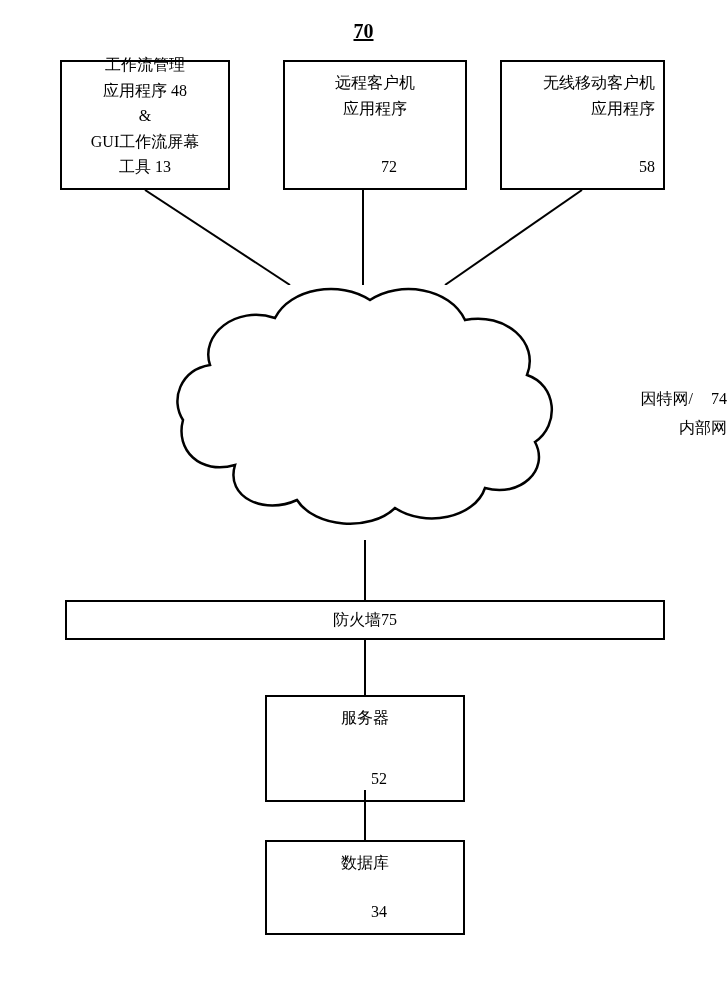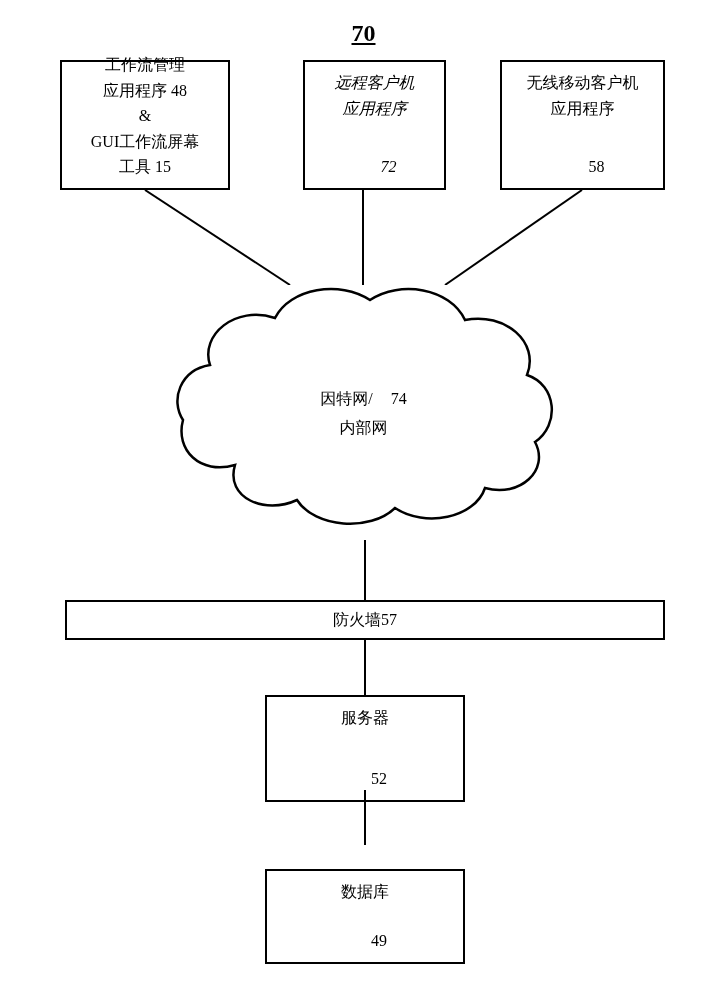--- a/index.html
+++ b/index.html
@@ -11,41 +11,41 @@
       font-size: 16px;
       position: relative;
     }
     .figure-number {
       position: absolute;
       top: 20px;
       left: 50%;
       transform: translateX(-50%);
       font-weight: bold;
       text-decoration: underline;
-      font-size: 24px;
+      font-size: 20px;
     }
     .box {
       position: absolute;
       border: 2px solid #000;
       background: #fff;
       display: flex;
       flex-direction: column;
       align-items: center;
       justify-content: center;
       text-align: center;
       padding: 8px;
       line-height: 1.6;
     }
     .box-row1 {
       top: 60px;
       height: 130px;
     }
     #box1 { left: 60px; width: 170px; justify-content: flex-end; }
-    #box2 { left: 303px; width: 143px; font-style: italic; }
-    #box3 { left: 500px; width: 165px; }
+    #box2 { left: 283px; width: 184px; }
+    #box3 { left: 500px; width: 165px; align-items: flex-end; }
     .block-number { margin-top: auto; padding-top: 8px; margin-left: 28px; }
 
     svg.connector {
       position: absolute;
       pointer-events: none;
     }
     #lines-top {
       top: 190px; left: 0; width: 727px; height: 95px;
     }
     #cloud-svg {
@@ -53,55 +53,55 @@
       top: 270px; left: 165px; width: 400px; height: 275px;
     }
     .cloud-path {
       fill: #fff;
       stroke: #000;
       stroke-width: 2.5;
     }
     .cloud-label {
       position: absolute;
       top: 385px; left: 0; width: 727px;
-      text-align: center;
+      text-align: right;
       line-height: 1.8;
     }
     .cloud-label span.num { margin-left: 14px; }
     #line-cloud-fire {
       top: 540px; left: 360px; width: 10px; height: 60px;
     }
     #box-firewall {
       top: 600px; left: 65px; width: 600px; height: 40px;
       flex-direction: row; 
     }
     #line-fire-server {
       top: 640px; left: 360px; width: 10px; height: 55px;
     }
     #box-server {
       top: 695px; left: 265px; width: 200px; height: 107px;
     }
     #line-server-db {
       top: 790px; left: 360px; width: 10px; height: 55px;
     }
     #box-db {
-      top: 869px; left: 265px; width: 200px; height: 95px;
+      top: 840px; left: 265px; width: 200px; height: 95px;
     }
   </style>
 </head>
 <body>
 
 <div class="figure-number">70</div>
 
 <div id="box1" class="box box-row1">
   <span>工作流管理</span>
   <span>应用程序 48</span>
   <span>&amp;</span>
   <span>GUI工作流屏幕</span>
-  <span>工具 15</span>
+  <span>工具 13</span>
 </div>
 
 <div id="box2" class="box box-row1">
   <span>远程客户机</span>
   <span>应用程序</span>
   <span class="block-number">72</span>
 </div>
 
 <div id="box3" class="box box-row1">
   <span>无线移动客户机</span>
@@ -137,32 +137,32 @@
   <span class="num">74</span><br>
   <span>内部网</span>
 </div>
 
 <svg id="line-cloud-fire" class="connector">
   <line x1="5" y1="0" x2="5" y2="60" stroke="#000" stroke-width="2"></line>
 </svg>
 
 <div id="box-firewall" class="box">
   <span>防火墙</span>
-  <span>57</span>
+  <span>75</span>
 </div>
 
 <svg id="line-fire-server" class="connector">
   <line x1="5" y1="0" x2="5" y2="55" stroke="#000" stroke-width="2"></line>
 </svg>
 
 <div id="box-server" class="box">
   <span>服务器</span>
   <span class="block-number">52</span>
 </div>
 
 <svg id="line-server-db" class="connector">
   <line x1="5" y1="0" x2="5" y2="55" stroke="#000" stroke-width="2"></line>
 </svg>
 
 <div id="box-db" class="box">
   <span>数据库</span>
-  <span class="block-number">49</span>
+  <span class="block-number">34</span>
 </div>
 
 </body></html>

